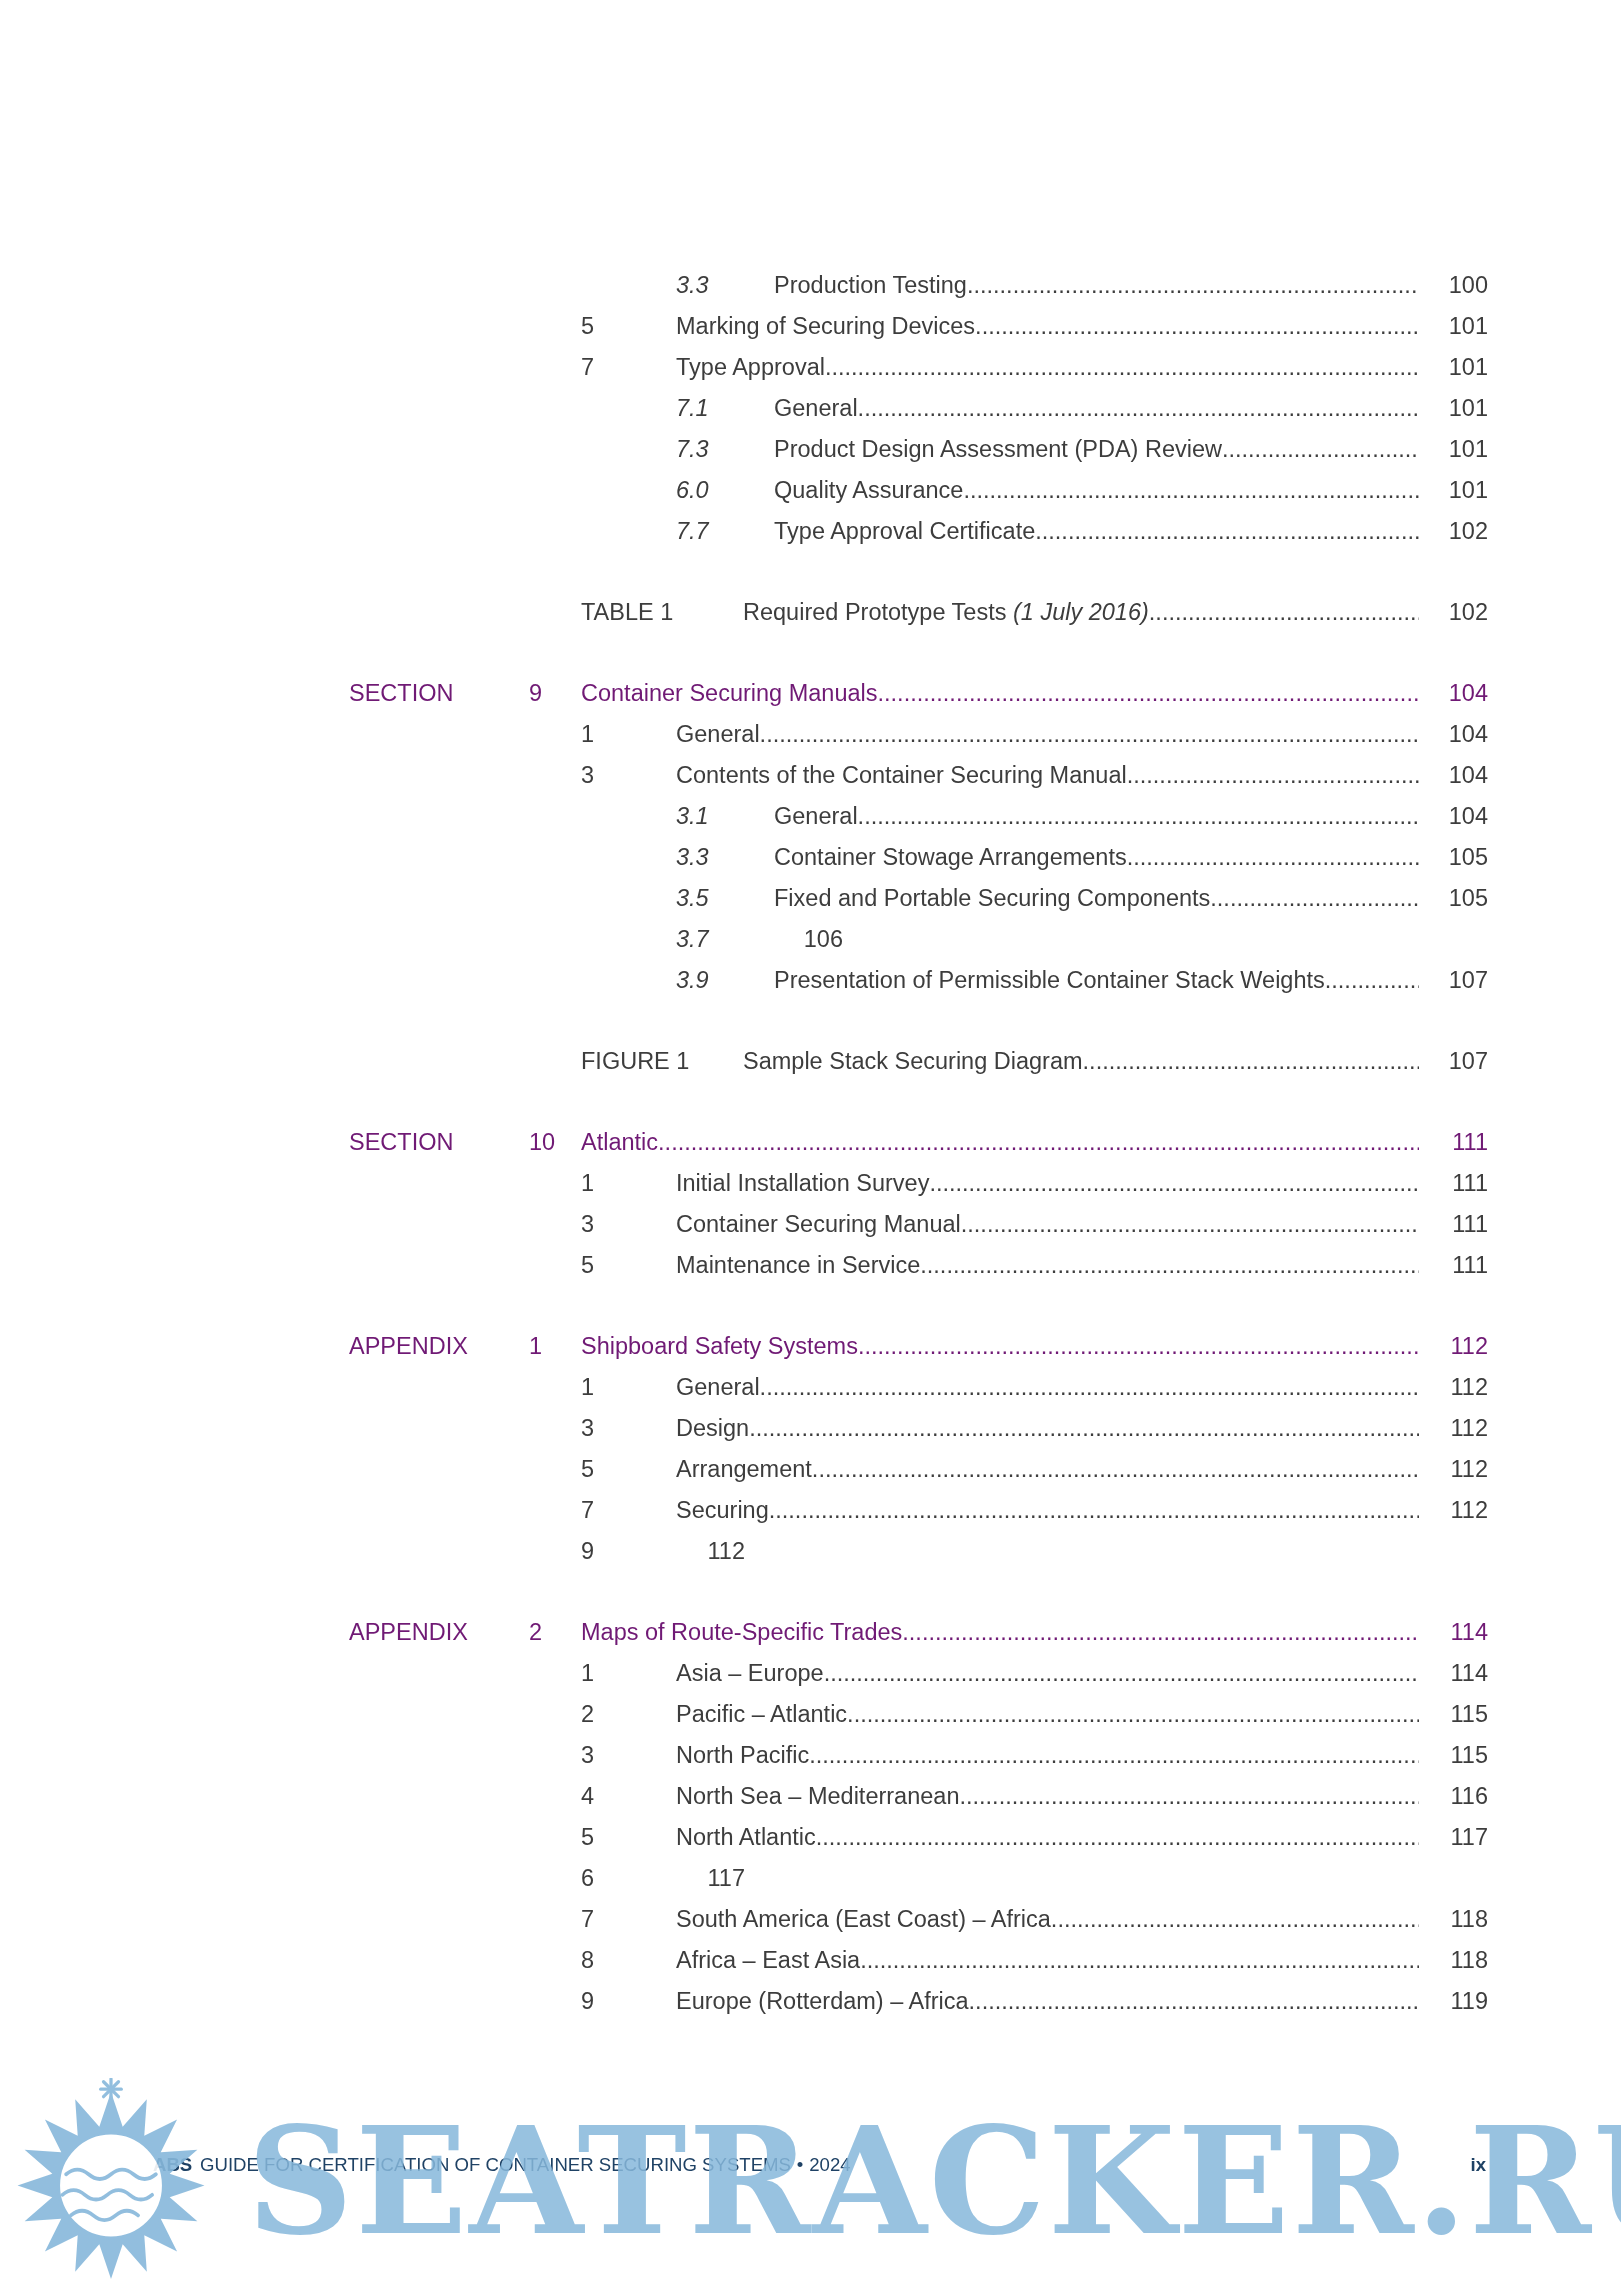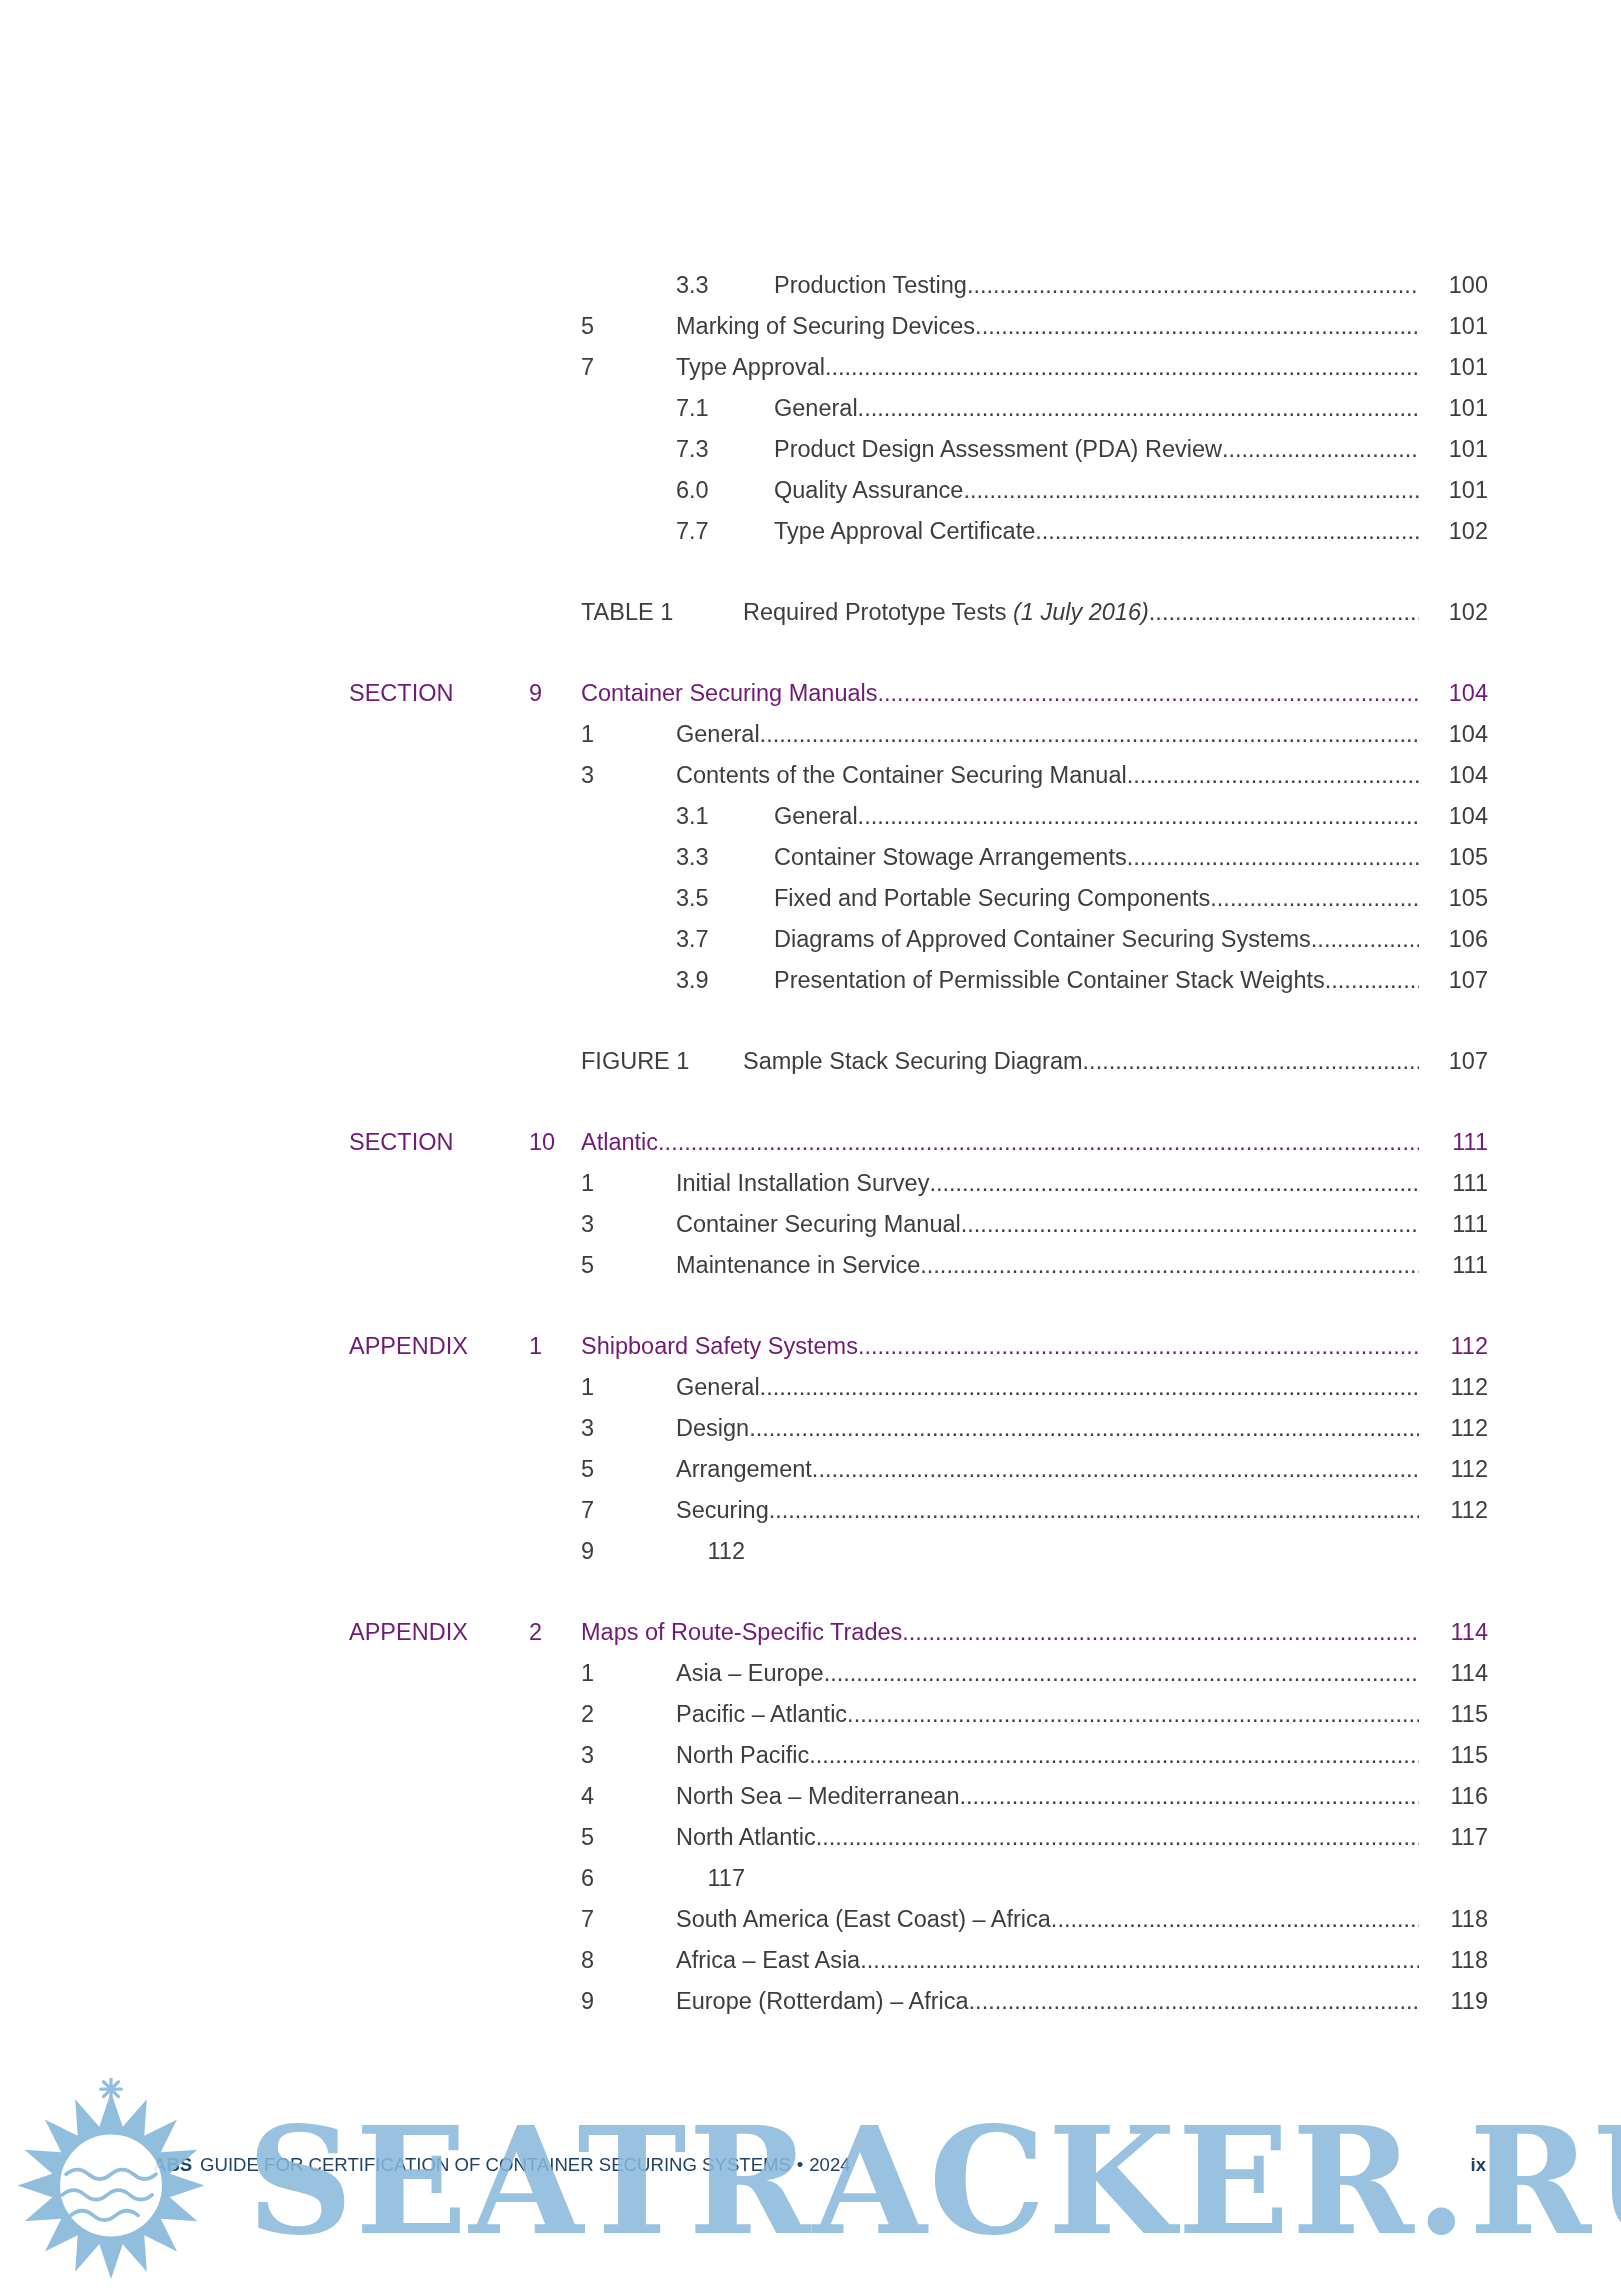--- a/index.html
+++ b/index.html
@@ -24,21 +24,21 @@
   .row { display: flex; align-items: baseline; height: 41px; line-height: 41px; }
   .toc-gap { height: 40px; }
 
   .row.section { color: #701a75; font-weight: 400; }
   .sec-label { width: 180px; flex: none; }
   .sec-num   { width: 52px;  flex: none; }
 
   .row.l1 { padding-left: 232px; }
   .row.l1 .num { width: 95px; flex: none; }
   .row.l2 { padding-left: 327px; }
-  .row.l2 .num { width: 98px; flex: none; }
+  .row.l2 .num { width: 98px; flex: none; font-style: italic; }
 
   .row.caption { padding-left: 232px; }
   .row.caption .cap-label { width: 162px; flex: none; }
 
   .title-wrap { flex: 1; display: flex; align-items: baseline; min-width: 0; }
   .title { white-space: nowrap; }
   .title i { font-style: italic; }
   .leader { flex: 1; overflow: hidden; white-space: nowrap; min-width: 0; }
   .leader::after {
     content: "......................................................................................................................................................................";
@@ -197,24 +197,20 @@
       <div class="row l2">
         <span class="num">3.5</span>
         <span class="title-wrap">
           <span class="title">Fixed and Portable Securing Components</span>
           <span class="leader"></span>
         </span>
         <span class="page-num">105</span>
       </div>
       <div class="row l2">
         <span class="num">3.7</span>
-        <span class="title-wrap">
-          <span class="title">Diagrams of Approved Container Securing Systems</span>
-          <span class="leader"></span>
-        </span>
         <span class="page-num">106</span>
       </div>
       <div class="row l2">
         <span class="num">3.9</span>
         <span class="title-wrap">
           <span class="title">Presentation of Permissible Container Stack Weights</span>
           <span class="leader"></span>
         </span>
         <span class="page-num">107</span>
       </div>

